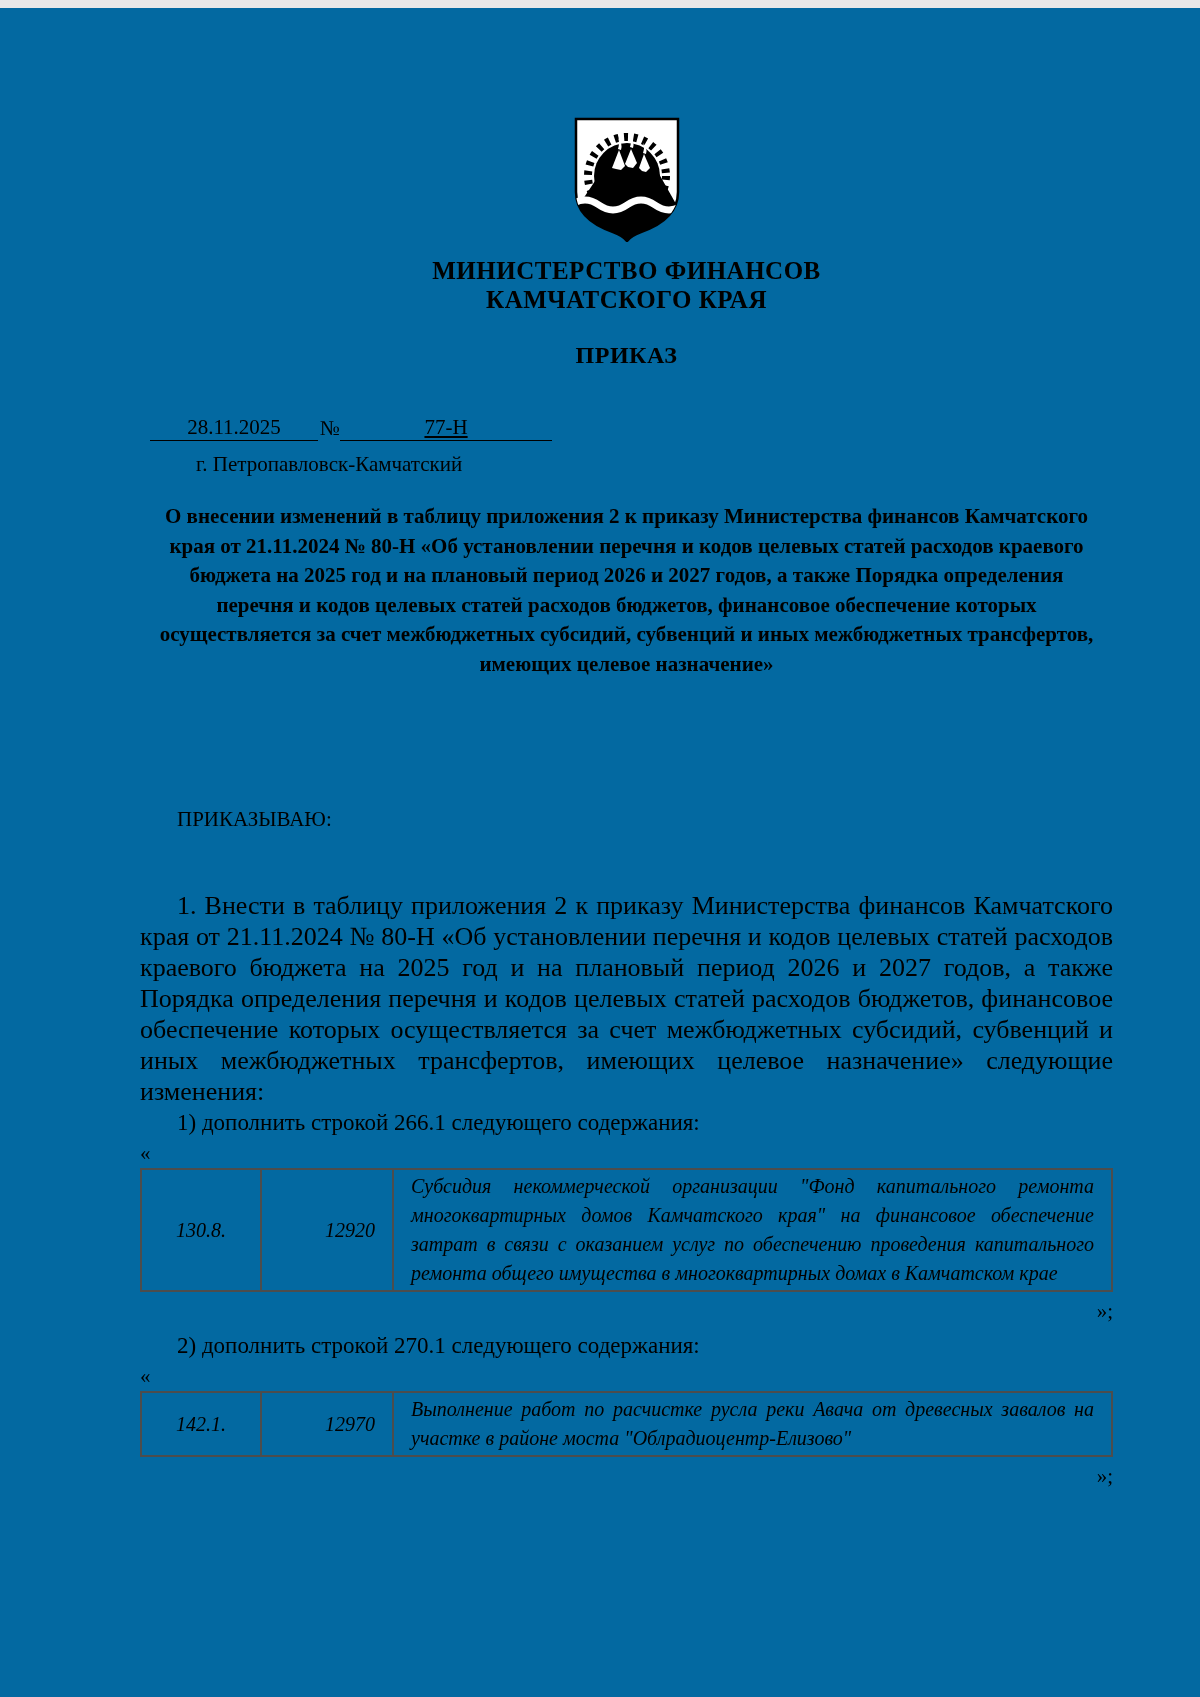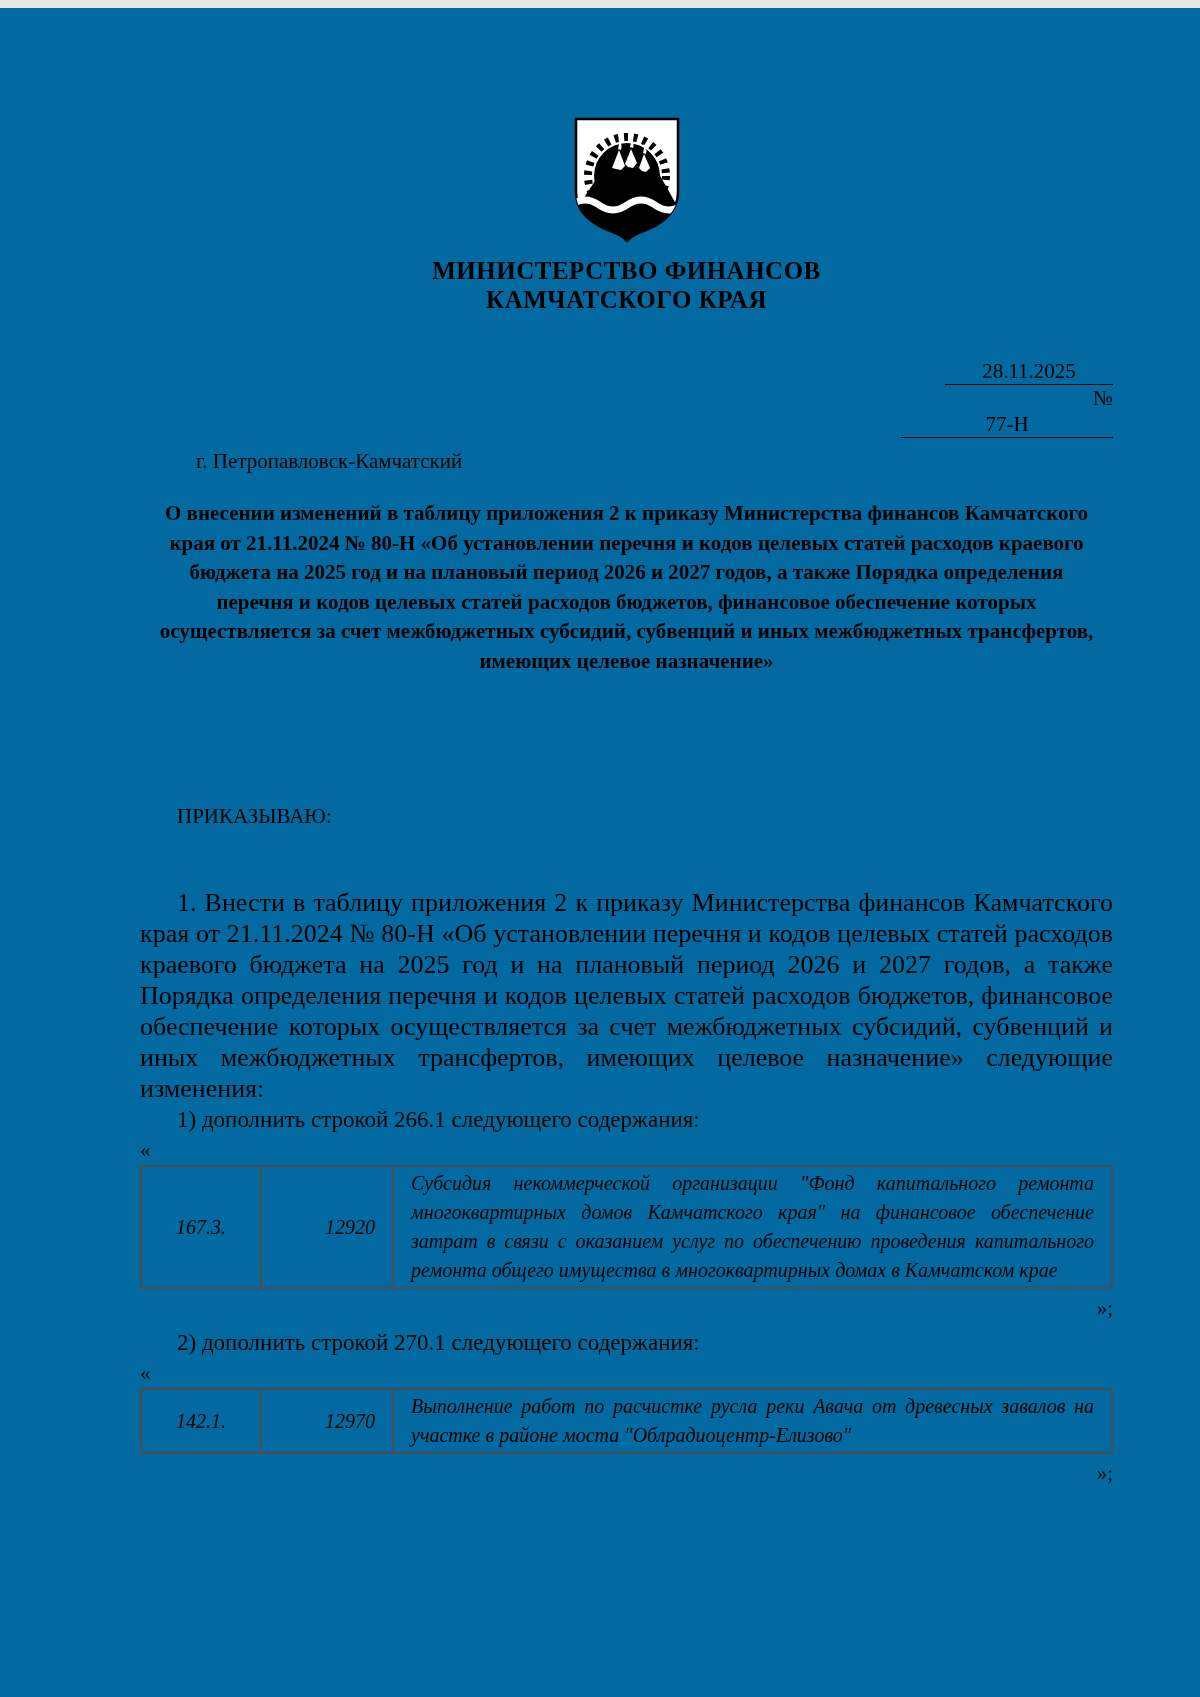--- a/index.html
+++ b/index.html
@@ -19,26 +19,26 @@
     text-align:center;font-weight:bold;font-size:25px;line-height:29px;
     margin-top:14px;letter-spacing:0.5px;
   }
   .doc-type{
     text-align:center;font-weight:bold;font-size:24px;line-height:29px;
     margin-top:27px;letter-spacing:0.5px;
   }
   .date-line{
     margin-top:44px;margin-left:10px;
     display:flex;align-items:flex-end;
-    font-size:21px;line-height:26px;flex-direction:column;
+    font-size:21px;line-height:26px;
   }
   .u-seg{border-bottom:1.5px solid #000;text-align:center;display:inline-block;}
   .u-date{width:168px;}
   .no-sign{margin-left:2px;}
-  .u-num{width:212px;}
+  .u-num{width:212px;text-decoration:underline;}
   .city-line{margin-top:10px;margin-left:56px;font-size:21px;line-height:26px;}
   .doc-title{
     margin:25px auto 0 auto;max-width:940px;
     text-align:center;font-weight:bold;font-size:21px;line-height:29.5px;
   }
   .resolve{margin-top:126px;font-size:21px;line-height:29px;text-indent:37px;}
   .para{
     margin-top:56px;font-size:26px;line-height:31px;
     text-align:justify;text-indent:37px;
   }
@@ -81,41 +81,42 @@
         <rect x="0" y="88" width="108" height="40" fill="#000000"></rect>
         <path d="M-2,89 Q12,79 26,89 T54,89 T82,89 T110,89" fill="none" stroke="#ffffff" stroke-width="7"></path>
       </g>
     </svg>
 
     <div class="org-name">
       <div>МИНИСТЕРСТВО ФИНАНСОВ</div>
       <div>КАМЧАТСКОГО КРАЯ</div>
     </div>
 
+    <div class="doc-type">ПРИКАЗ</div>
 
     <div class="date-line">
       <span class="u-seg u-date">28.11.2025</span>
       <span class="no-sign">№</span>
       <span class="u-seg u-num">77-Н</span>
     </div>
 
     <div class="city-line">г. Петропавловск-Камчатский</div>
 
     <div class="doc-title">О внесении изменений в таблицу приложения 2 к приказу Министерства финансов Камчатского края от 21.11.2024 № 80-Н «Об установлении перечня и кодов целевых статей расходов краевого бюджета на 2025 год и на плановый период 2026 и 2027 годов, а также Порядка определения перечня и кодов целевых статей расходов бюджетов, финансовое обеспечение которых осуществляется за счет межбюджетных субсидий, субвенций и иных межбюджетных трансфертов, имеющих целевое назначение»</div>
 
     <div class="resolve">ПРИКАЗЫВАЮ:</div>
 
     <div class="para">1. Внести в таблицу приложения 2 к приказу Министерства финансов Камчатского края от 21.11.2024 № 80-Н «Об установлении перечня и кодов целевых статей расходов краевого бюджета на 2025 год и на плановый период 2026 и 2027 годов, а также Порядка определения перечня и кодов целевых статей расходов бюджетов, финансовое обеспечение которых осуществляется за счет межбюджетных субсидий, субвенций и иных межбюджетных трансфертов, имеющих целевое назначение» следующие изменения:</div>
 
     <div class="amend-intro">1) дополнить строкой 266.1 следующего содержания:</div>
     <div class="quote-open">«</div>
     <table class="amend">
       <tbody>
         <tr>
-          <td class="c-num">167.3.</td>
+          <td class="c-num">130.8.</td>
           <td class="c-code">12920</td>
           <td class="c-desc">Субсидия некоммерческой организации "Фонд капитального ремонта многоквартирных домов Камчатского края" на финансовое обеспечение затрат в связи с оказанием услуг по обеспечению проведения капитального ремонта общего имущества в многоквартирных домах в Камчатском крае</td>
         </tr>
       </tbody>
     </table>
     <div class="quote-close">»;</div>
 
     <div class="amend-intro mt4">2) дополнить строкой 270.1 следующего содержания:</div>
     <div class="quote-open">«</div>
     <table class="amend">

